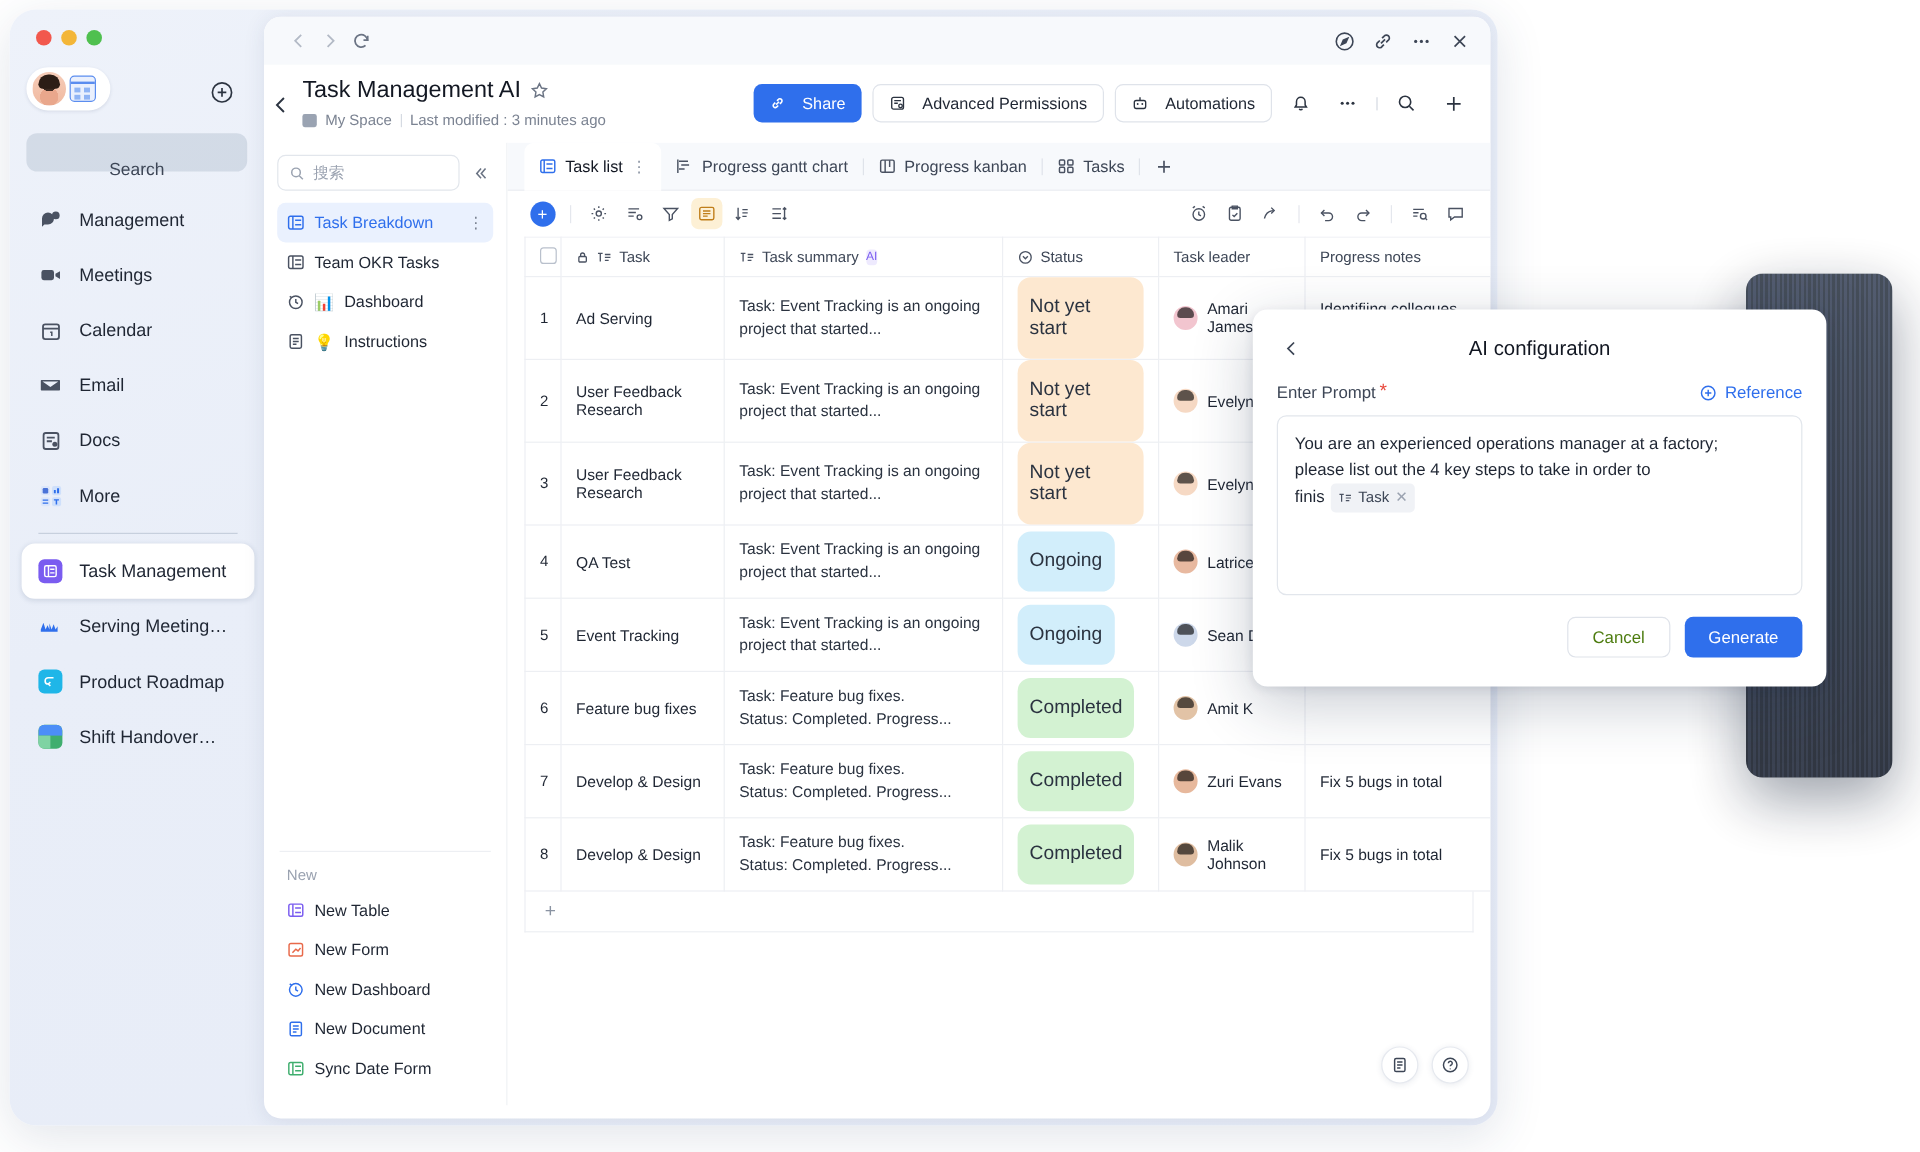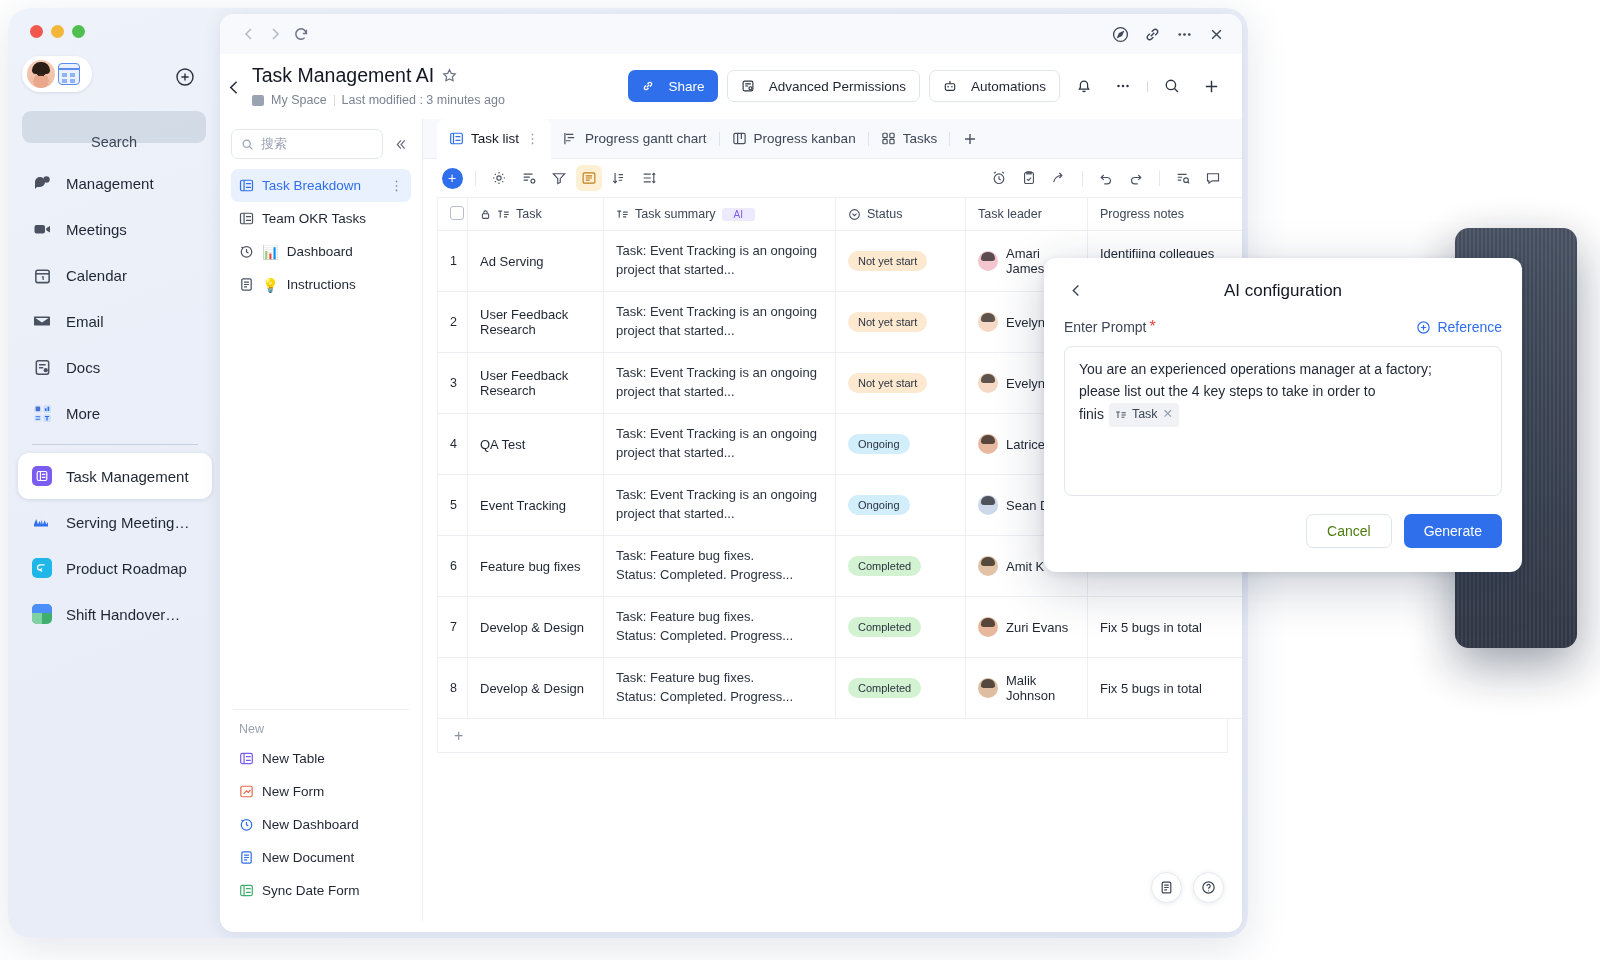--- a/index.html
+++ b/index.html
@@ -145,24 +145,24 @@
   
   .gridwrap{ flex:1; padding:0 14px 0 14px; overflow:hidden; position:relative;}
   table.grid{ border-collapse:collapse; width:100%; table-layout:fixed; font-size:13px;}
   table.grid th, table.grid td{ border:1px solid #edeff3; padding:0 12px; text-align:left; vertical-align:middle;}
   table.grid th{ height:33px; font-weight:400; color:#3d4656; font-size:12.5px; background:#fff;}
   table.grid td{ height:61px; color:#1f2633; }
   .c-chk{width:30px;} .c-task{width:136px;} .c-sum{width:232px;} .c-status{width:130px;}
   .c-leader{width:122px;} .c-notes{width:182px;}
   .th-in{ display:flex; align-items:center; gap:6px; }
   .chk-box{ width:14px;height:14px;border:1.4px solid #b9c0cc;border-radius:3px;display:inline-block;}
-  .ai-badge{ background:#eeeafe;color:#7a5cf0;font-size:10px;border-radius:3px;padding:1px 12px;}
+  .ai-badge{ background:#eeeafe;color:#7a5cf0;font-size:10px;border-radius:3px;padding:1px 0;}
   .rownum{ color:#9aa2b0; font-size:12.5px; text-align:center; }
   .cell2{ line-height:1.45; color:#2b3340;}
-  .pill{ display:inline-block;border-radius:11px;padding:4px 10px;font-size:11px;}
+  .pill{ display:inline-block;border-radius:11px;padding:16px 10px;font-size:16px;}
   .pill.notstart{ background:#fde8d0; color:#2b3340;}
   .pill.ongoing{ background:#d2eefb; color:#2b3340;}
   .pill.completed{ background:#d3f2d2; color:#2b3340;}
   .leader{ display:flex; align-items:center; gap:8px;}
   .av{ width:20px;height:20px;border-radius:50%;flex:none;position:relative;overflow:hidden;}
   .av::after{content:"";position:absolute;left:3px;top:1px;right:3px;height:9px;border-radius:7px 7px 3px 3px;background:rgba(0,0,0,.62);}
   .add-row{ height:34px; display:flex; align-items:center; padding:0 16px; color:#8a93a2; font-size:16px;
             border-left:1px solid #edeff3;border-right:1px solid #edeff3;border-bottom:1px solid #edeff3;}
   .floating{ position:absolute; right:18px; bottom:18px; display:flex; gap:11px;}
   .fab{ width:31px;height:31px;border-radius:50%;background:#fff;border:1px solid #e6e9ef;

